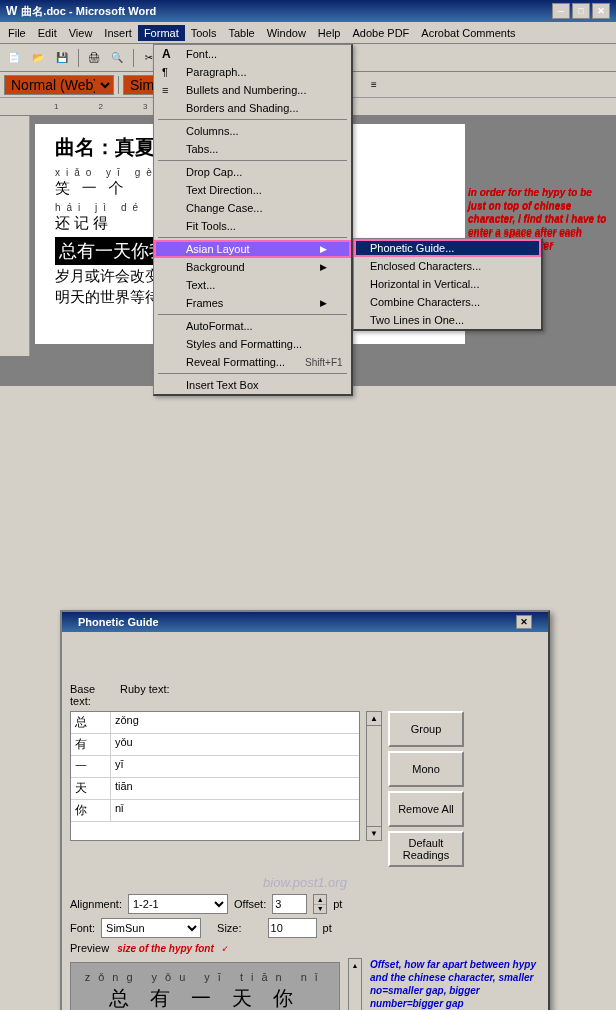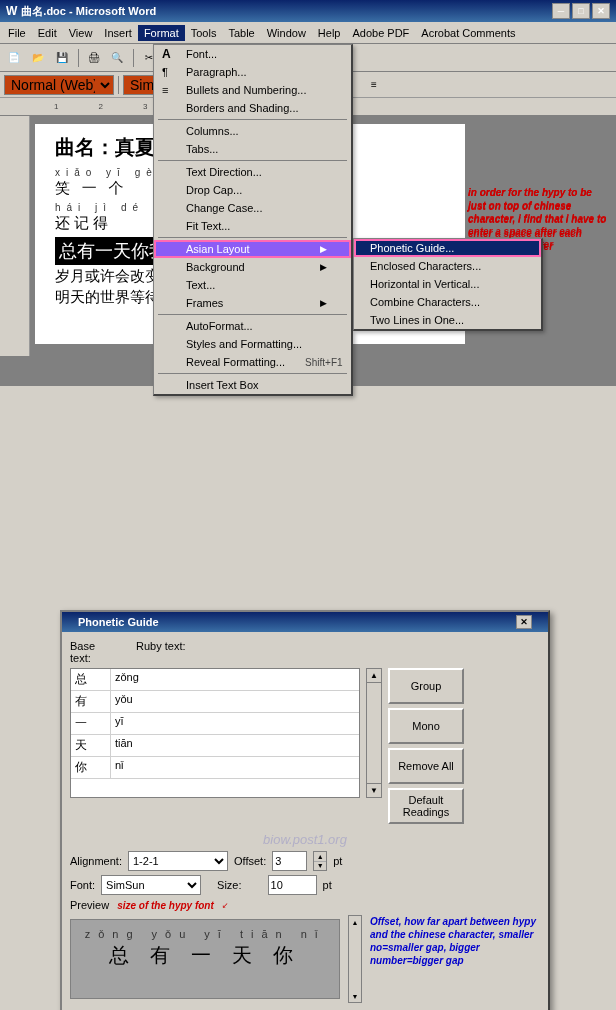--- a/index.html
+++ b/index.html
@@ -475,24 +475,24 @@
     <span style="position:absolute;left:8px;">≡</span>
     Bullets and Numbering...
   </div>
   <div class="dropdown-item">
     Borders and Shading...
   </div>
   <div class="dropdown-separator"></div>
   <div class="dropdown-item">Columns...</div>
   <div class="dropdown-item">Tabs...</div>
   <div class="dropdown-separator"></div>
+  <div class="dropdown-item">Drop Cap...</div>
   <div class="dropdown-item">Text Direction...</div>
-  <div class="dropdown-item">Drop Cap...</div>
   <div class="dropdown-item">Change Case...</div>
-  <div class="dropdown-item">Fit Text...</div>
+  <div class="dropdown-item">Fit Tools...</div>
   <div class="dropdown-separator"></div>
   <div class="dropdown-item highlighted" style="outline:2px solid #ff69b4; outline-offset:-2px; background:#8b5cf6; color:white;">
     Asian Layout
     <span class="dropdown-arrow">▶</span>
   </div>
   <div class="dropdown-item">
     Background
     <span class="dropdown-arrow">▶</span>
   </div>
   <div class="dropdown-item">Text...</div>
@@ -519,21 +519,21 @@
   <div class="submenu-item">Two Lines in One...</div>
 </div>
 
 <div class="dialog">
   <div class="dialog-title">
     <span>Phonetic Guide</span>
     <div class="dialog-close">✕</div>
   </div>
   <div class="dialog-body">
 
-    <div style="display:flex; gap:20px; margin-bottom:4px;">
+    <div style="display:flex; gap:4px; margin-bottom:4px;margin-top:43px;">
       <span style="width:42px;">Base text:</span>
       <span style="margin-left:4px;">Ruby text:</span>
     </div>
 
     <div style="display:flex; gap:6px; margin-bottom:8px;">
       <div style="display:flex; flex-direction:column;">
         <div class="phonetic-table">
           <div class="phonetic-row">
             <div class="phonetic-char">总</div>
             <div class="phonetic-ruby">zǒng</div>

